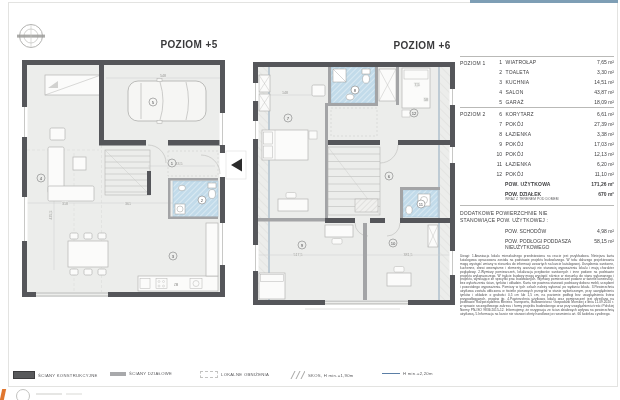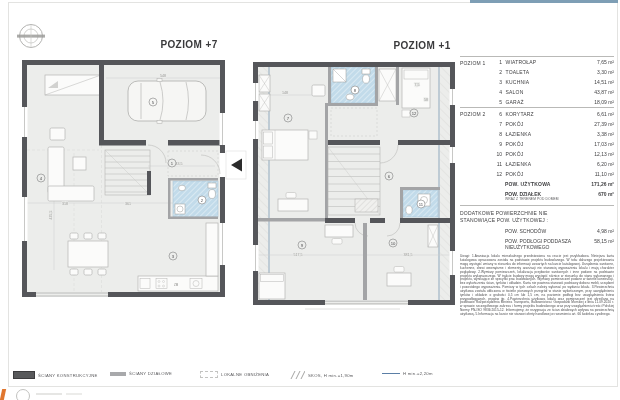--- a/index.html
+++ b/index.html
@@ -49,22 +49,22 @@
 <div class="doc-frame"></div>
 <div class="top-bar" style="background:#7e9eb5;"></div>
 
 <svg style="left:14px;top:22px;" width="36" height="30" viewBox="0 0 36 30">
   <circle cx="17" cy="14" r="11.5" fill="none" stroke="#b3b3b1" stroke-width="1"></circle>
   <circle cx="17" cy="14" r="7" fill="none" stroke="#c6c6c4" stroke-width="0.8"></circle>
   <rect x="3" y="12.6" width="28" height="3" fill="#9c9c9a" opacity="0.85"></rect>
   <line x1="17" y1="2.5" x2="17" y2="26" stroke="#c6c6c4" stroke-width="0.6"></line>
 </svg>
 
-<div class="plan-title title-1">POZIOM +7</div>
-<div class="plan-title title-2">POZIOM +1</div>
+<div class="plan-title title-1">POZIOM +5</div>
+<div class="plan-title title-2">POZIOM +6</div>
 
 <svg style="left:10px;top:55px;" width="240" height="250" viewBox="0 0 240 250">
   <defs>
     <pattern id="bh1" width="4" height="4" patternUnits="userSpaceOnUse" patternTransform="rotate(45)">
       <rect width="4" height="4" fill="#c2dbea"></rect>
         <line x1="0" y1="0" x2="0" y2="4" stroke="#e9f3f9" stroke-width="1.2"></line>
     </pattern>
   </defs>
   <g>
     <rect x="12" y="5" width="203" height="237" fill="#ecedeb"></rect>

